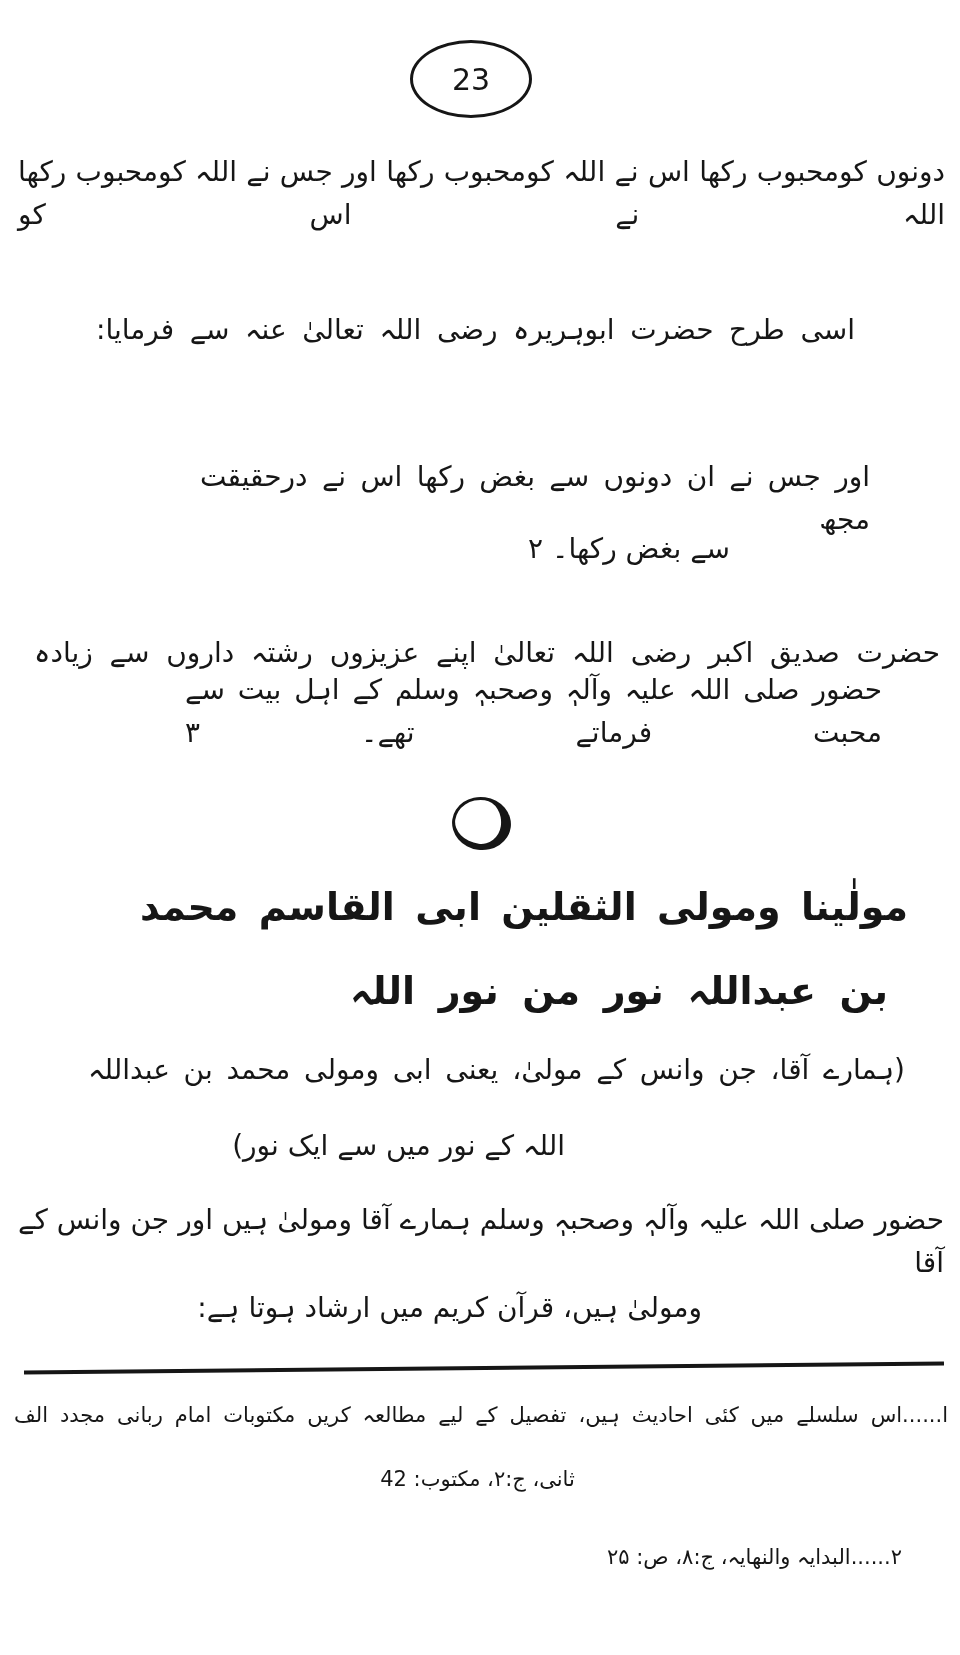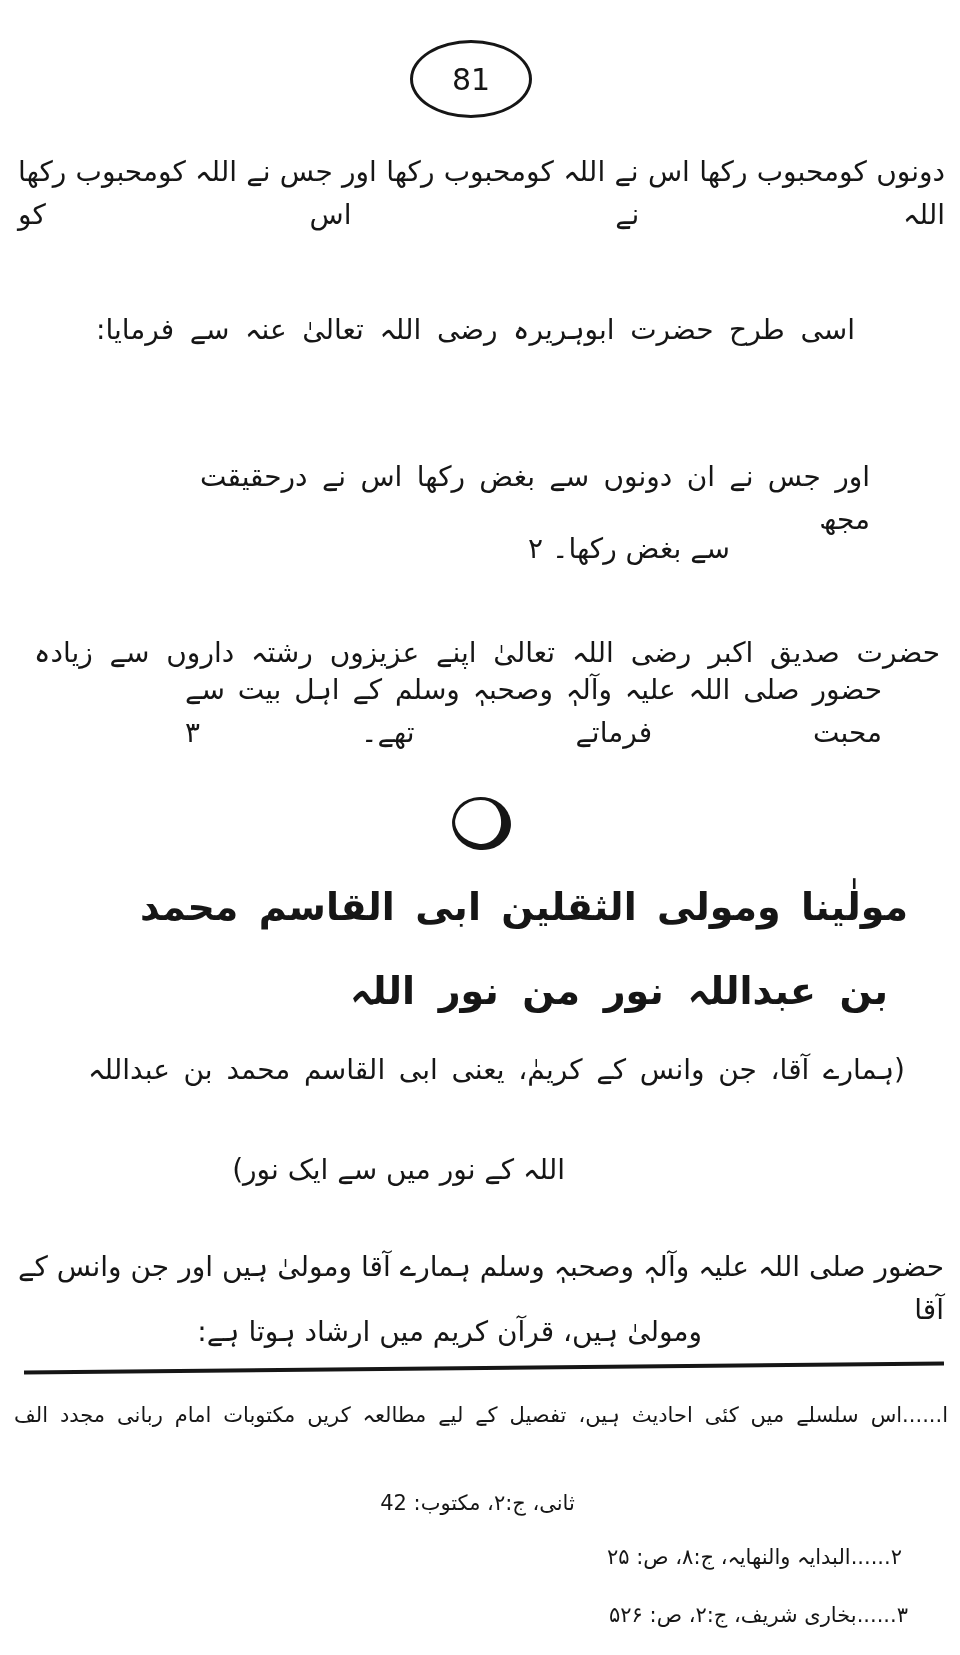--- a/index.html
+++ b/index.html
@@ -18,21 +18,21 @@
   }
   .page{position:absolute;inset:0;}
   .ln{
     position:absolute;
     font-size:28px;
     line-height:1.55;
     text-align:justify;
     text-align-last:justify;
     color:var(--ink);
   }
-  .partial{text-align:center;text-align-last:center;white-space:nowrap;margin-top:24px;}
+  .partial{text-align:center;text-align-last:center;white-space:nowrap;}
   .rightal{text-align:right;text-align-last:right;white-space:nowrap;}
   .fnote{font-size:21px;line-height:1.5;}
   .bold-head{font-weight:bold;font-size:38px;}
 
   
   .oval{
     position:absolute;left:410px;top:40px;width:116px;height:72px;
     border:3px solid var(--ink);border-radius:50%;
     display:flex;align-items:center;justify-content:center;
     font-size:30px;
@@ -62,57 +62,56 @@
   .p2 {top:308px;right:105px;left:96px;}
   .q1 {top:382px;right:90px;left:200px;}
   .q2 {top:455px;right:90px;left:200px;}
   .q3 {top:527px;right:230px;left:430px;}
   .p3a{top:595px;right:20px;left:34px;margin-top:36px;}
   .p3b{top:668px;right:78px;left:185px;}
   .h1 {top:878px;right:52px;left:140px;}
   .h2 {top:962px;right:72px;left:350px;}
   .t1 {top:1048px;right:55px;left:88px;}
   .t2 {top:1124px;right:395px;left:235px;}
-  .p4a{top:1198px;right:16px;left:18px;margin-top:47px;}
+  .p4a{top:1198px;right:16px;left:18px;}
   .p4b{top:1286px;right:258px;left:238px;}
   .f1a{top:1400px;right:12px;left:14px;}
   .f1b{top:1464px;right:300px;left:295px;}
   .f2 {top:1542px;right:58px;left:150px;}
   .f3 {top:1600px;right:52px;left:150px;}
 </style>
 </head>
 <body>
 
 <div class="page">
 
   <div class="oval">
-    <span>81</span>
+    <span>23</span>
   </div>
 
   <div class="ln p1a">دونوں کومحبوب رکھا اس نے اللہ کومحبوب رکھا اور جس نے اللہ کومحبوب رکھا اللہ نے اس کو</div>
 
   <div class="ln p2">اسی طرح حضرت ابوہریرہ رضی اللہ تعالیٰ عنہ سے فرمایا:</div>
 
   <div class="ln q2">اور جس نے ان دونوں سے بغض رکھا اس نے درحقیقت مجھ</div>
   <div class="ln q3 rightal">سے بغض رکھا۔ ۲</div>
 
   <div class="ln p3a">حضرت صدیق اکبر رضی اللہ تعالیٰ اپنے عزیزوں رشتہ داروں سے زیادہ</div>
   <div class="ln p3b">حضور صلی اللہ علیہ وآلہٖ وصحبہٖ وسلم کے اہل بیت سے محبت فرماتے تھے۔ ۳</div>
 
   <div class="ornament"></div>
 
   <div class="ln bold-head h1">مولٰینا ومولی الثقلین ابی القاسم محمد</div>
   <div class="ln bold-head h2">بن عبداللہ نور من نور اللہ</div>
 
-  <div class="ln t1">(ہمارے آقا، جن وانس کے کریمٰ، یعنی ابی القاسم محمد بن عبداللہ</div>
+  <div class="ln t1">(ہمارے آقا، جن وانس کے مولیٰ، یعنی ابی ومولی محمد بن عبداللہ</div>
   <div class="ln t2 partial">اللہ کے نور میں سے ایک نور)</div>
 
   <div class="ln p4a">حضور صلی اللہ علیہ وآلہٖ وصحبہٖ وسلم ہمارے آقا ومولیٰ ہیں اور جن وانس کے آقا</div>
   <div class="ln p4b partial">ومولیٰ ہیں، قرآن کریم میں ارشاد ہوتا ہے:</div>
 
   <div class="rule"></div>
 
   <div class="ln fnote f1a">ا......اس سلسلے میں کئی احادیث ہیں، تفصیل کے لیے مطالعہ کریں مکتوبات امام ربانی مجدد الف</div>
   <div class="ln fnote f1b partial">ثانی، ج:۲، مکتوب: 42</div>
   <div class="ln fnote f2 rightal">۲......البدایہ والنھایہ، ج:۸، ص: ۲۵</div>
-  <div class="ln fnote f3 rightal">۳......بخاری شریف، ج:۲، ص: ۵۲۶</div>
 
 </div>
 
 </body></html>

